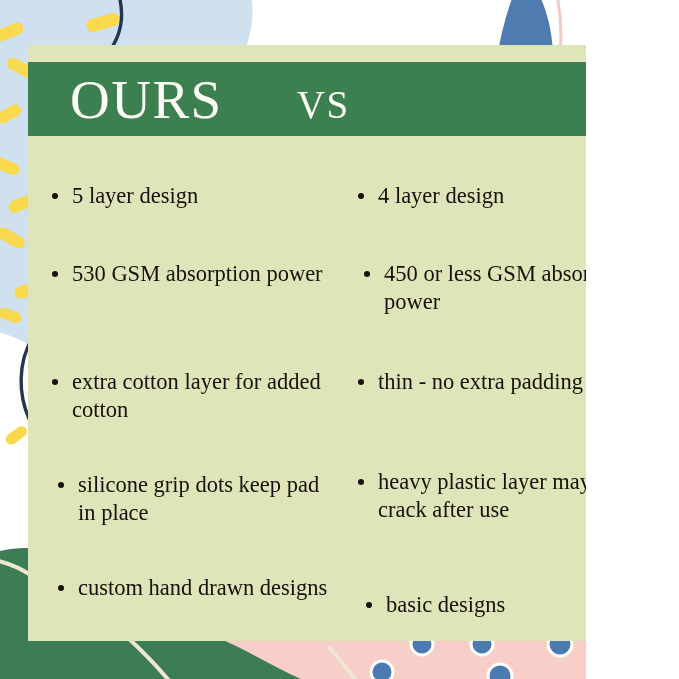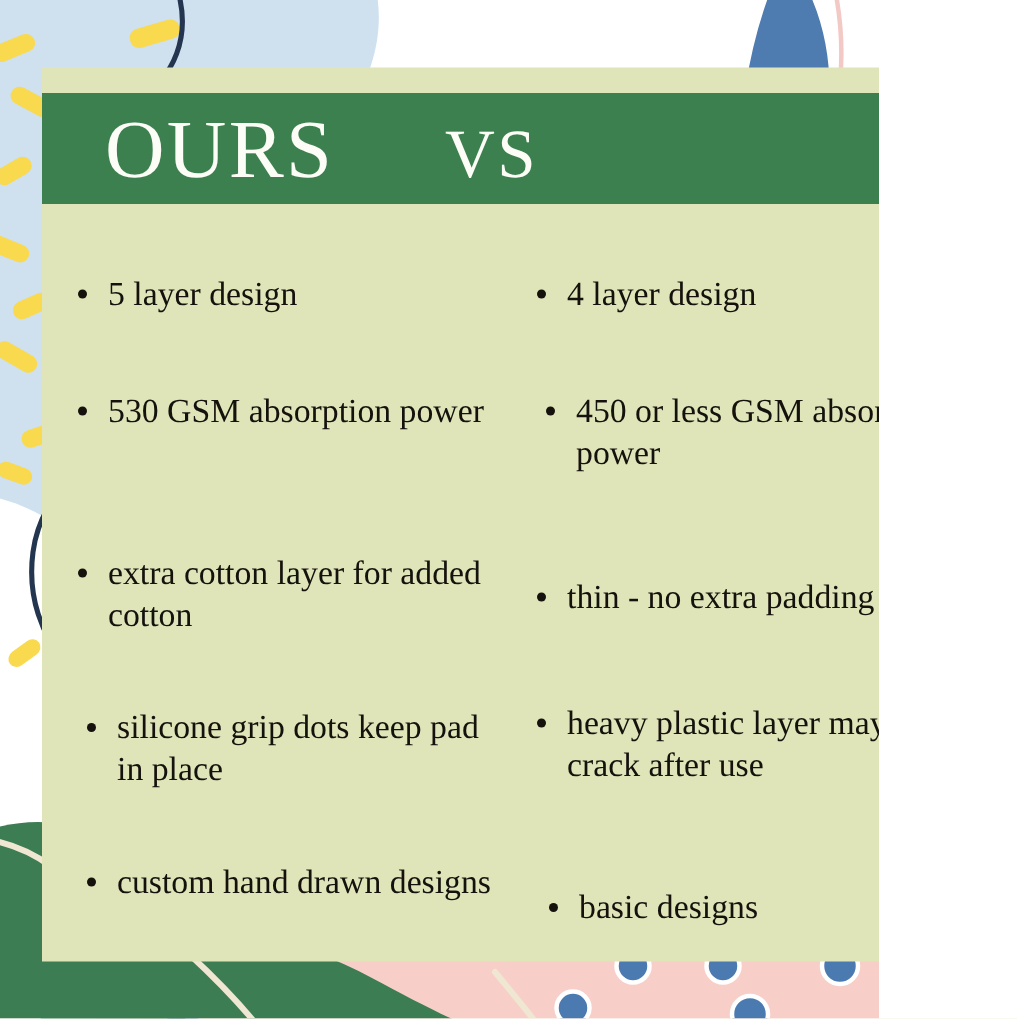--- a/index.html
+++ b/index.html
@@ -57,21 +57,21 @@
     box-sizing: border-box;
   }
   .banner-word {
     color: #fbfdf6;
     font-size: 55px;
     line-height: 1;
     letter-spacing: 1.5px;
     white-space: pre;
   }
   .banner-word.ours   { margin-right: 74px; }
-  .banner-word.vs     { font-size: 46px; margin-right: 42px; }
+  .banner-word.vs     { font-size: 39px; margin-right: 42px; }
   .banner-word.others { }
 
   
   .columns {
     position: absolute;
     left: 28px;
     top: 136px;
     width: 612px;
     height: 505px;
     z-index: 7;
@@ -202,20 +202,20 @@
           <li class="bullet-item" style="position: absolute; top: 124px; left: 22px; max-width: 268px;"><span>530 GSM absorption power</span></li>
           <li class="bullet-item" style="position: absolute; top: 232px; left: 22px; max-width: 268px;"><span>extra cotton layer for added cotton</span></li>
           <li class="bullet-item" style="position: absolute; top: 335px; left: 28px; max-width: 268px;"><span>silicone grip dots keep pad in place</span></li>
           <li class="bullet-item" style="position: absolute; top: 438px; left: 28px; max-width: 268px;"><span>custom hand drawn designs</span></li>
         </ul>
     </div>
     <div class="col col-right">
       <ul class="bullet-list" id="others-list">
           <li class="bullet-item" style="position: absolute; top: 46px; left: 22px; max-width: 268px;"><span>4  layer design</span></li>
           <li class="bullet-item" style="position: absolute; top: 124px; left: 28px; max-width: 268px;"><span>450 or less GSM absorption power</span></li>
-          <li class="bullet-item" style="position: absolute; top: 248px; left: 22px; max-width: 268px;"><span>thin - no extra padding</span></li>
+          <li class="bullet-item" style="position: absolute; top: 232px; left: 22px; max-width: 268px;"><span>thin - no extra padding</span></li>
           <li class="bullet-item" style="position: absolute; top: 332px; left: 22px; max-width: 268px;"><span>heavy plastic layer may crack after use</span></li>
           <li class="bullet-item" style="position: absolute; top: 440px; left: 30px; max-width: 268px; margin-top: 15px;"><span>basic designs</span></li>
         </ul>
     </div>
   </div>
 
 </div>
 
 </body></html>

